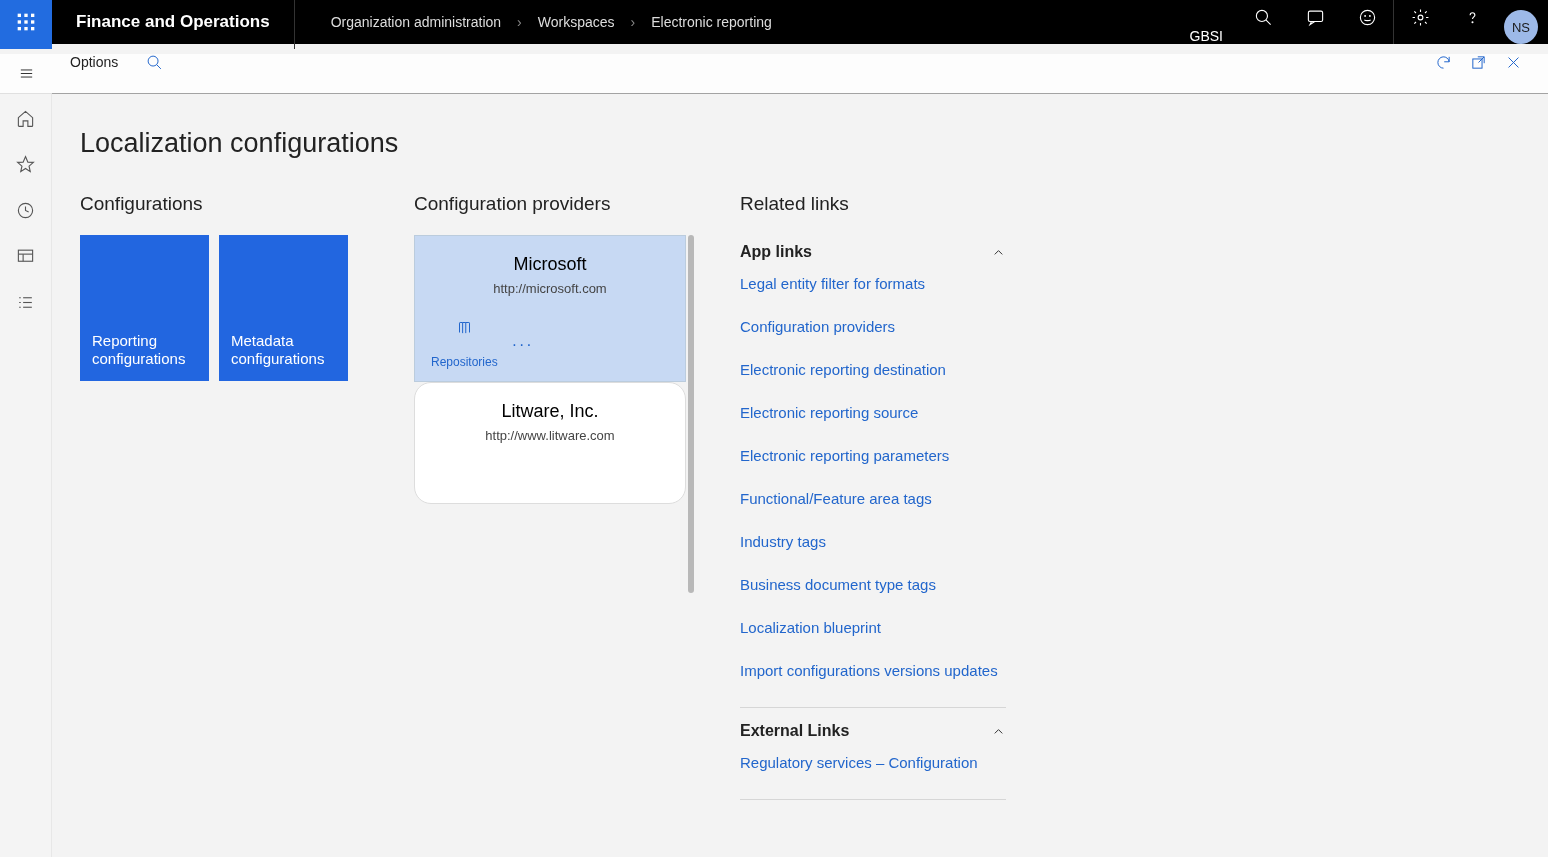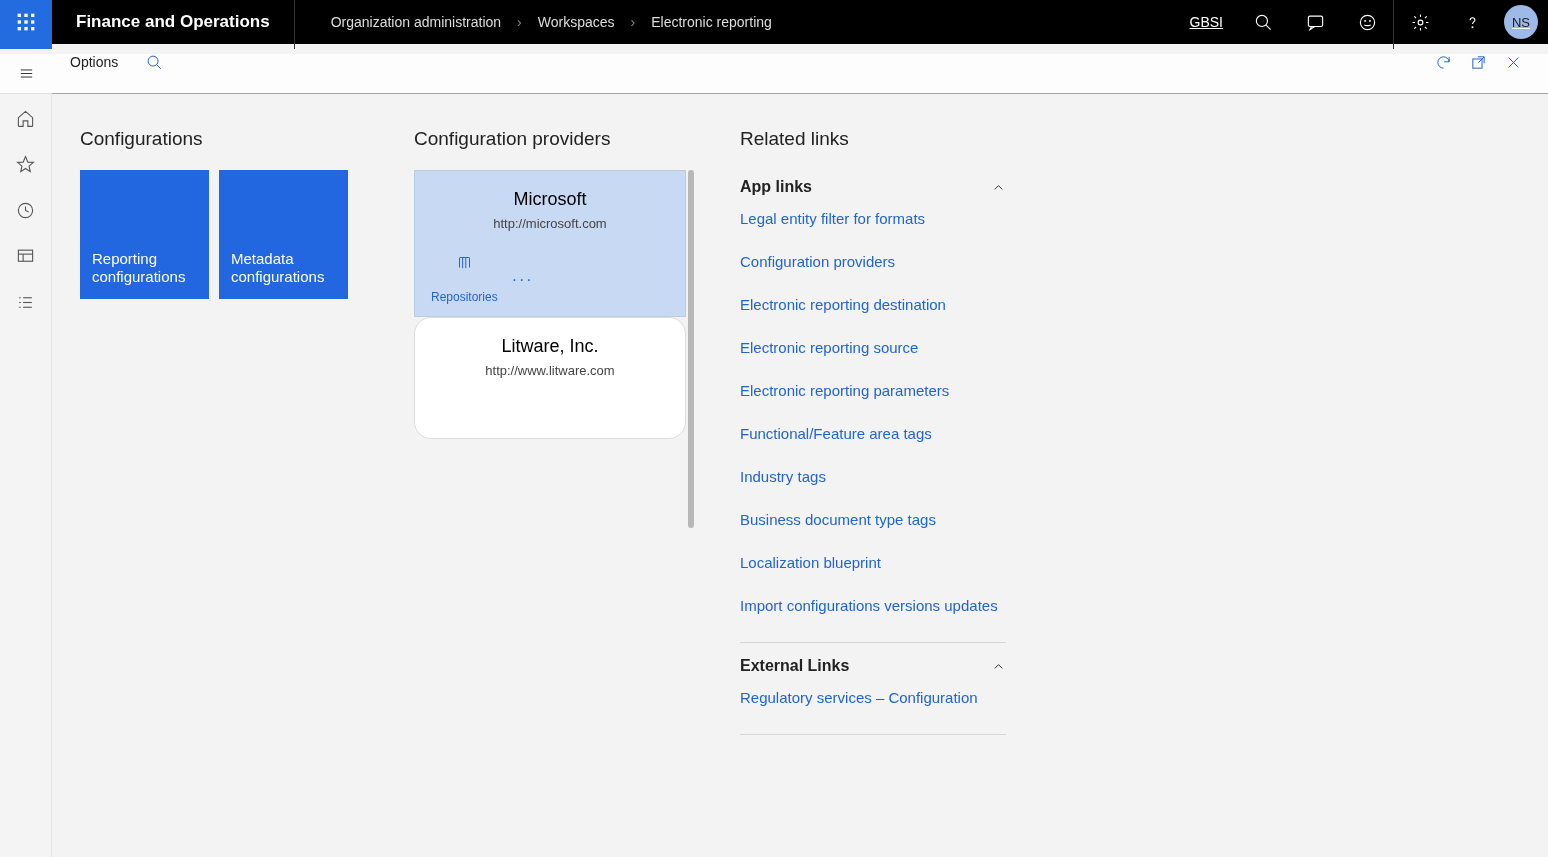--- a/index.html
+++ b/index.html
@@ -7,21 +7,21 @@
 body { width: 1548px; height: 857px; overflow: hidden; background: #f3f3f3; }
 
 
 .topbar { display: flex; align-items: center; height: 44px; background: #000; color: #fff; }
 .waffle { width: 52px; height: 54px; background: #226ce0; display: flex; align-items: center; justify-content: center; cursor: pointer; }
 .waffle svg { width: 20px; height: 20px; fill: #fff; }
 .app-title { padding: 0 24px; font-size: 17px; font-weight: 600; border-right: 1px solid #333; height: 54px; display: flex; align-items: center; }
 .breadcrumbs { display: flex; align-items: center; padding-left: 36px; font-size: 14px; color: #ddd; gap: 16px; }
 .breadcrumbs .crumb { cursor: pointer; }
 .breadcrumbs .chev { color: #888; }
-.topbar-right { margin-left: auto; display: flex; align-items: center; height: 100%; text-decoration: underline; }
+.topbar-right { margin-left: auto; display: flex; align-items: flex-end; height: 100%; }
 .company { font-size: 14px; padding: 0 14px; }
 .topicon { width: 52px; height: 54px; display: flex; align-items: center; justify-content: center; cursor: pointer; }
 .topicon svg { width: 19px; height: 19px; stroke: #fff; fill: none; stroke-width: 1.4; }
 .sep { border-left: 1px solid #333; height: 54px; }
 .avatar { width: 34px; height: 34px; border-radius: 50%; background: #9db9e8; color: #1a1a1a; display: flex; align-items: center; justify-content: center; font-size: 13px; margin: 0 10px 0 6px; cursor: pointer; }
 
 
 .actionbar { position: absolute; left: 52px; right: 0; top: 54px; height: 40px; background: #fdfdfd; border-bottom: 1px solid #a3a3a3; display: flex; align-items: flex-start; padding-left: 12px; }
 .hamburger-area { position: absolute; left: 0; top: 54px; width: 52px; height: 40px; display: flex; align-items: center; justify-content: center; background: #fdfdfd; border-bottom: 1px solid #e0e0e0; cursor: pointer; }
 .actionbar .options { font-size: 14px; color: #222; cursor: pointer; padding: 0 6px; }
@@ -38,21 +38,21 @@
 .leftrail svg { width: 19px; height: 19px; stroke: #555; fill: none; stroke-width: 1.4; }
 
 
 .content { position: absolute; left: 52px; top: 94px; right: 0; bottom: 0; background: #f3f3f3; padding: 34px 28px; overflow: auto; }
 .page-title { font-size: 27px; font-weight: 400; color: #222; margin-bottom: 34px; }
 .columns { display: flex; gap: 54px; }
 .col-title { font-size: 19px; font-weight: 400; margin-bottom: 20px; color: #222; }
 
 
 .tiles { display: flex; flex-wrap: wrap; gap: 10px; width: 280px; }
-.tile { width: 129px; height: 129px; background: #2266e0; color: #fff; padding: 12px; display: flex; align-items: flex-end; font-size: 15px; line-height: 1.25; cursor: pointer; }
+.tile { width: 129px; height: 146px; background: #2266e0; color: #fff; padding: 12px; display: flex; align-items: flex-end; font-size: 15px; line-height: 1.25; cursor: pointer; }
 
 
 .providers { width: 272px; position: relative; }
 .provider-card { width: 100%; border: 1px solid #ddd; }
 .provider-card.active { background: #c7d9f3; border: 1px solid #bcd; }
 .provider-card.inactive { background: #fff; border-radius: 17px; }
 .provider-head { padding: 18px 10px 14px; text-align: center; cursor: pointer; }
 .provider-name { font-size: 18px; color: #000000; margin-bottom: 6px; }
 .provider-url { font-size: 13px; color: #444; }
 .provider-actions { display: flex; align-items: center; gap: 14px; padding: 10px 16px 12px; }
@@ -193,20 +193,21 @@
         <line x1="9" y1="6" x2="20" y2="6"></line>
         <line x1="4" y1="12" x2="6" y2="12"></line>
         <line x1="9" y1="12" x2="20" y2="12"></line>
         <line x1="4" y1="18" x2="6" y2="18"></line>
         <line x1="9" y1="18" x2="20" y2="18"></line>
       </svg>
     </span>
 </div>
 
 <div class="content">
+  <h1 class="page-title">Localization configurations</h1>
   <div class="columns">
 
     <div>
       <div class="col-title">Configurations</div>
       <div class="tiles">
         <div class="tile">
             <span>Reporting configurations</span>
           </div>
         <div class="tile">
             <span>Metadata configurations</span>

